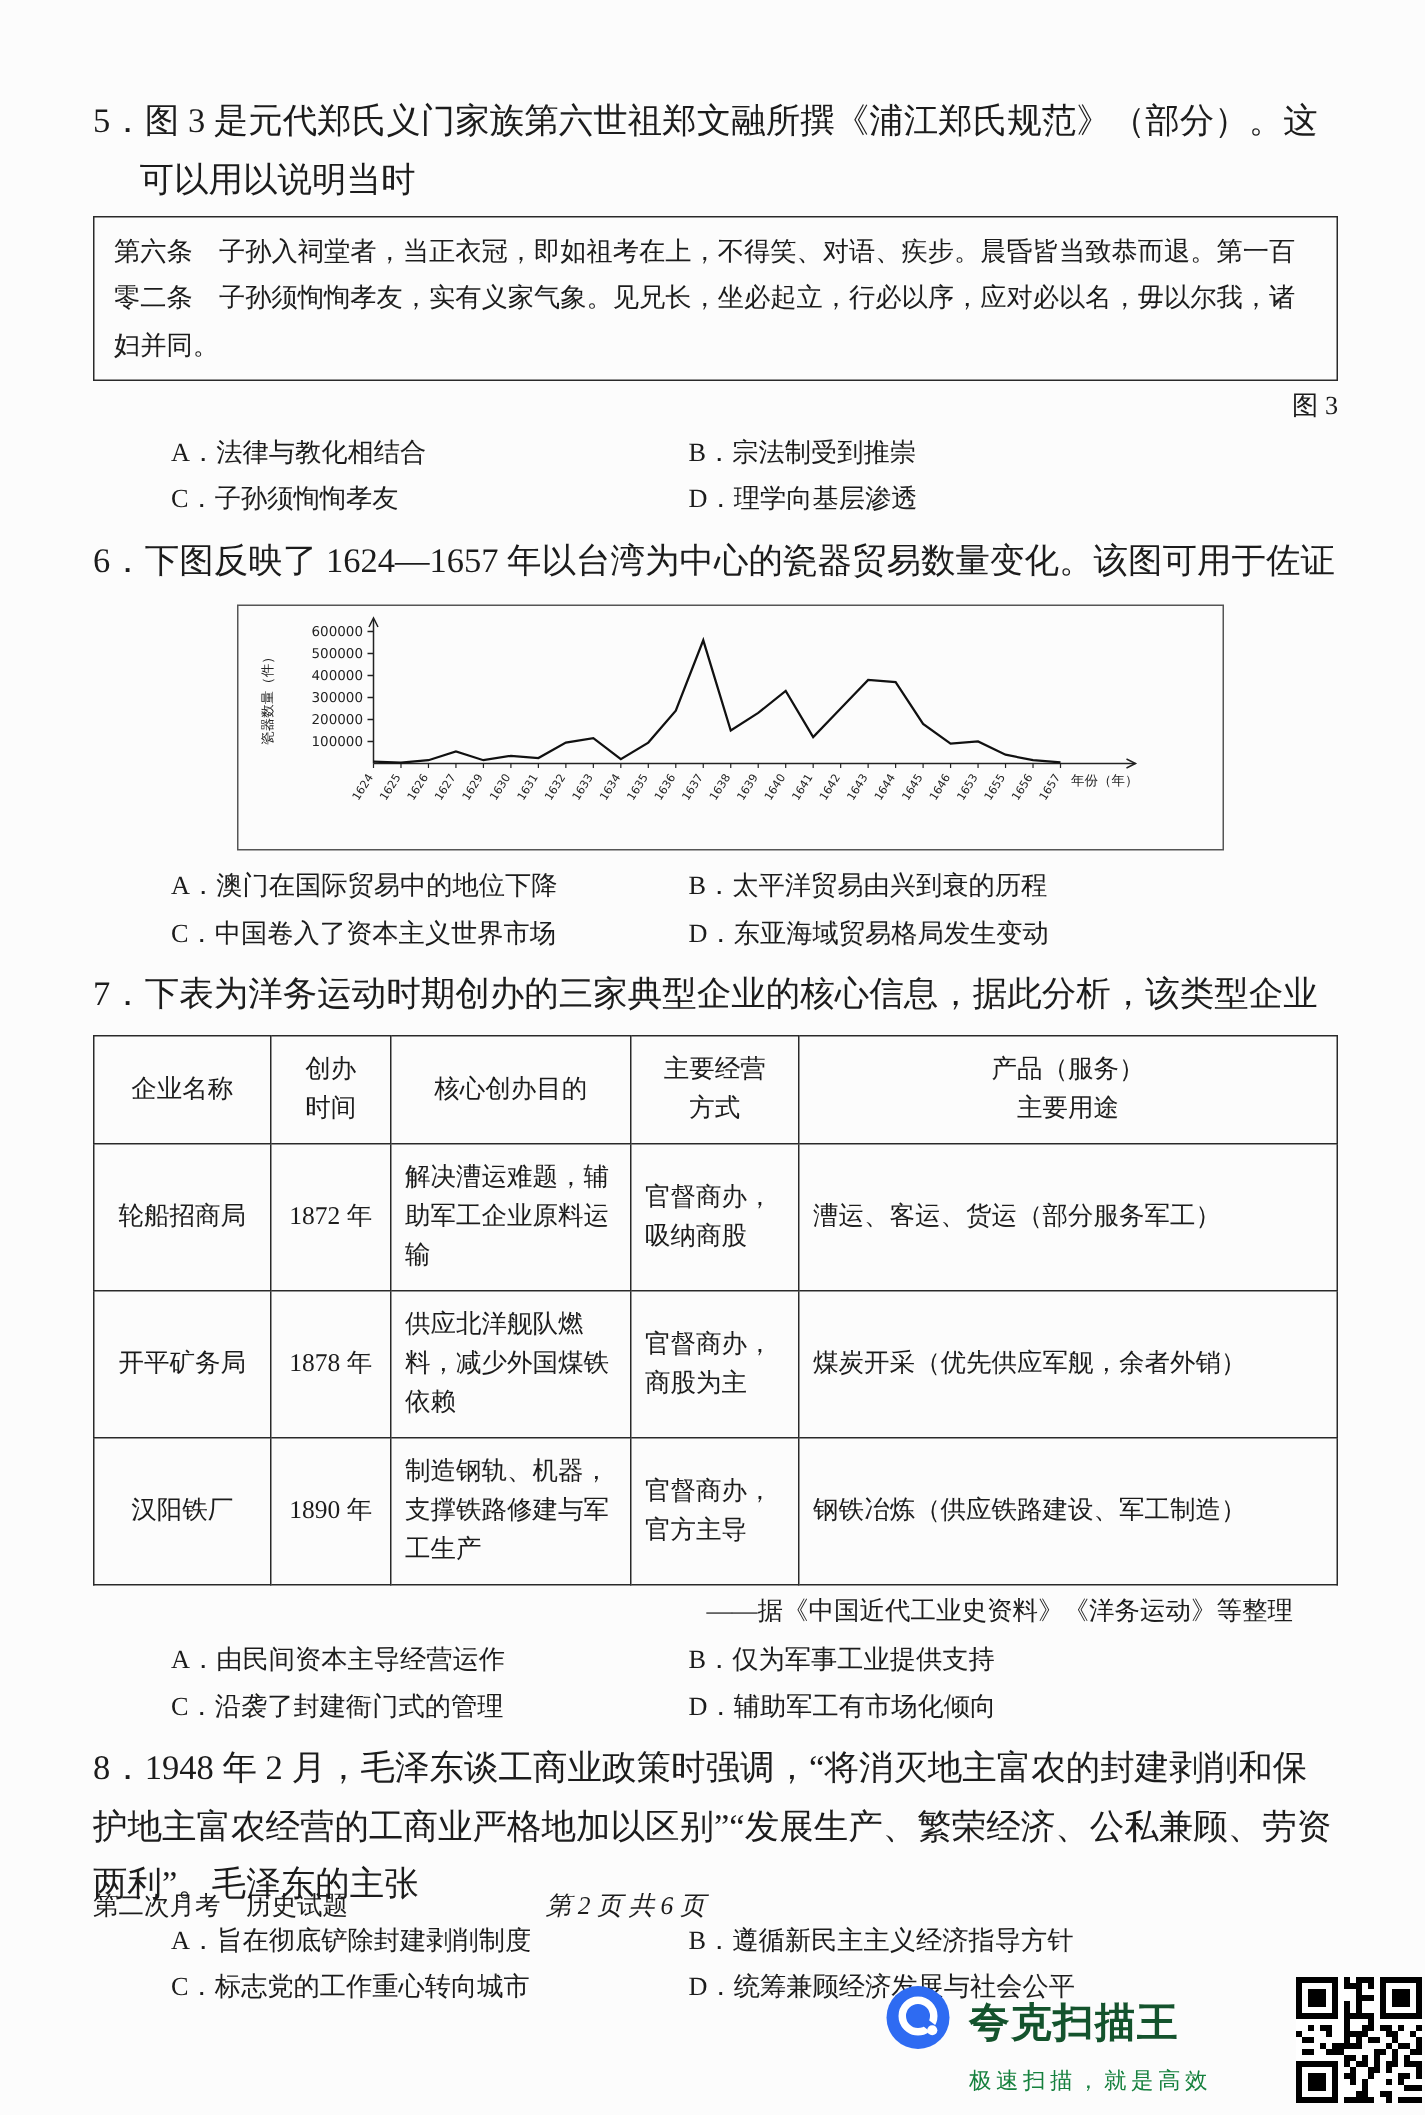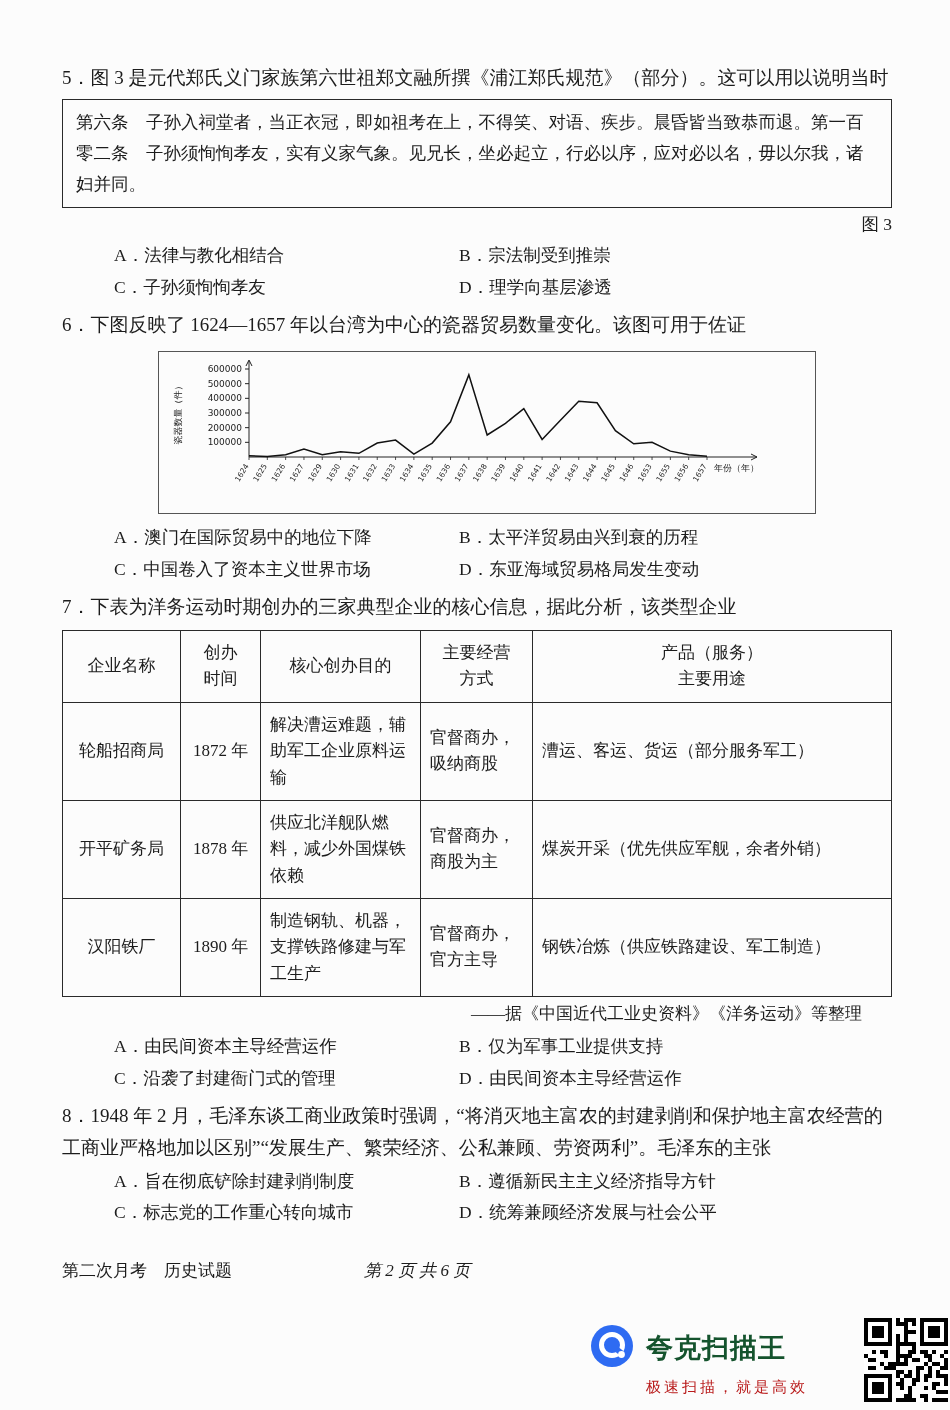--- a/index.html
+++ b/index.html
@@ -10,21 +10,21 @@
     color:#1c1c1c;
     overflow:hidden;
   }
   .page {
     width:950px; height:1410px;
     background:#fcfcfc;
     padding:62px 58px 0 62px;
     position:relative;
   }
   .q { margin-bottom:6px; }
-  .stem { font-size:19px; line-height:1.68; }
+  .stem { font-size:23px; line-height:1.68; }
   .hang { padding-left:31px; text-indent:-31px; }
   .quote-box {
     border:1.5px solid #2a2a2a;
     margin:5px 0 2px 0;
     padding:7px 13px;
   }
   .box-text { font-size:17.5px; line-height:1.78; }
   .fig-caption { text-align:right; font-size:17.5px; line-height:1.6; margin:1px 0; }
   .options {
     display:grid;
@@ -98,21 +98,21 @@
     font-weight:bold;
     font-size:27px;
     color:#14532d;
     letter-spacing:1px;
   }
   .brand-tagline {
     grid-column:2; grid-row:2;
     margin-top:6px;
     font-family:"Liberation Sans","DejaVu Sans",sans-serif;
     font-size:15px;
-    color:#b91c1c;
+    color:#15803d;
     letter-spacing:3px;
   }
   .qr { display:block; }
 </style>
 </head>
 <body>
 
 <div class="page">
 
   <section class="q">
@@ -260,21 +260,21 @@
           <td>官督商办，官方主导</td>
           <td>钢铁冶炼（供应铁路建设、军工制造）</td>
         </tr>
       </tbody>
     </table>
     <p class="source-line">——据《中国近代工业史资料》《洋务运动》等整理</p>
     <div class="options">
       <span class="opt">A．由民间资本主导经营运作</span>
       <span class="opt">B．仅为军事工业提供支持</span>
       <span class="opt">C．沿袭了封建衙门式的管理</span>
-      <span class="opt">D．由民间资本主导经营运作</span>
+      <span class="opt">D．辅助军工有市场化倾向</span>
     </div>
   </section>
 
   <section class="q">
     <p class="stem">8．1948 年 2 月，毛泽东谈工商业政策时强调，“将消灭地主富农的封建剥削和保护地主富农经营的工商业严格地加以区别”“发展生产、繁荣经济、公私兼顾、劳资两利”。毛泽东的主张</p>
     <div class="options">
       <span class="opt">A．旨在彻底铲除封建剥削制度</span>
       <span class="opt">B．遵循新民主主义经济指导方针</span>
       <span class="opt">C．标志党的工作重心转向城市</span>
       <span class="opt">D．统筹兼顾经济发展与社会公平</span>

